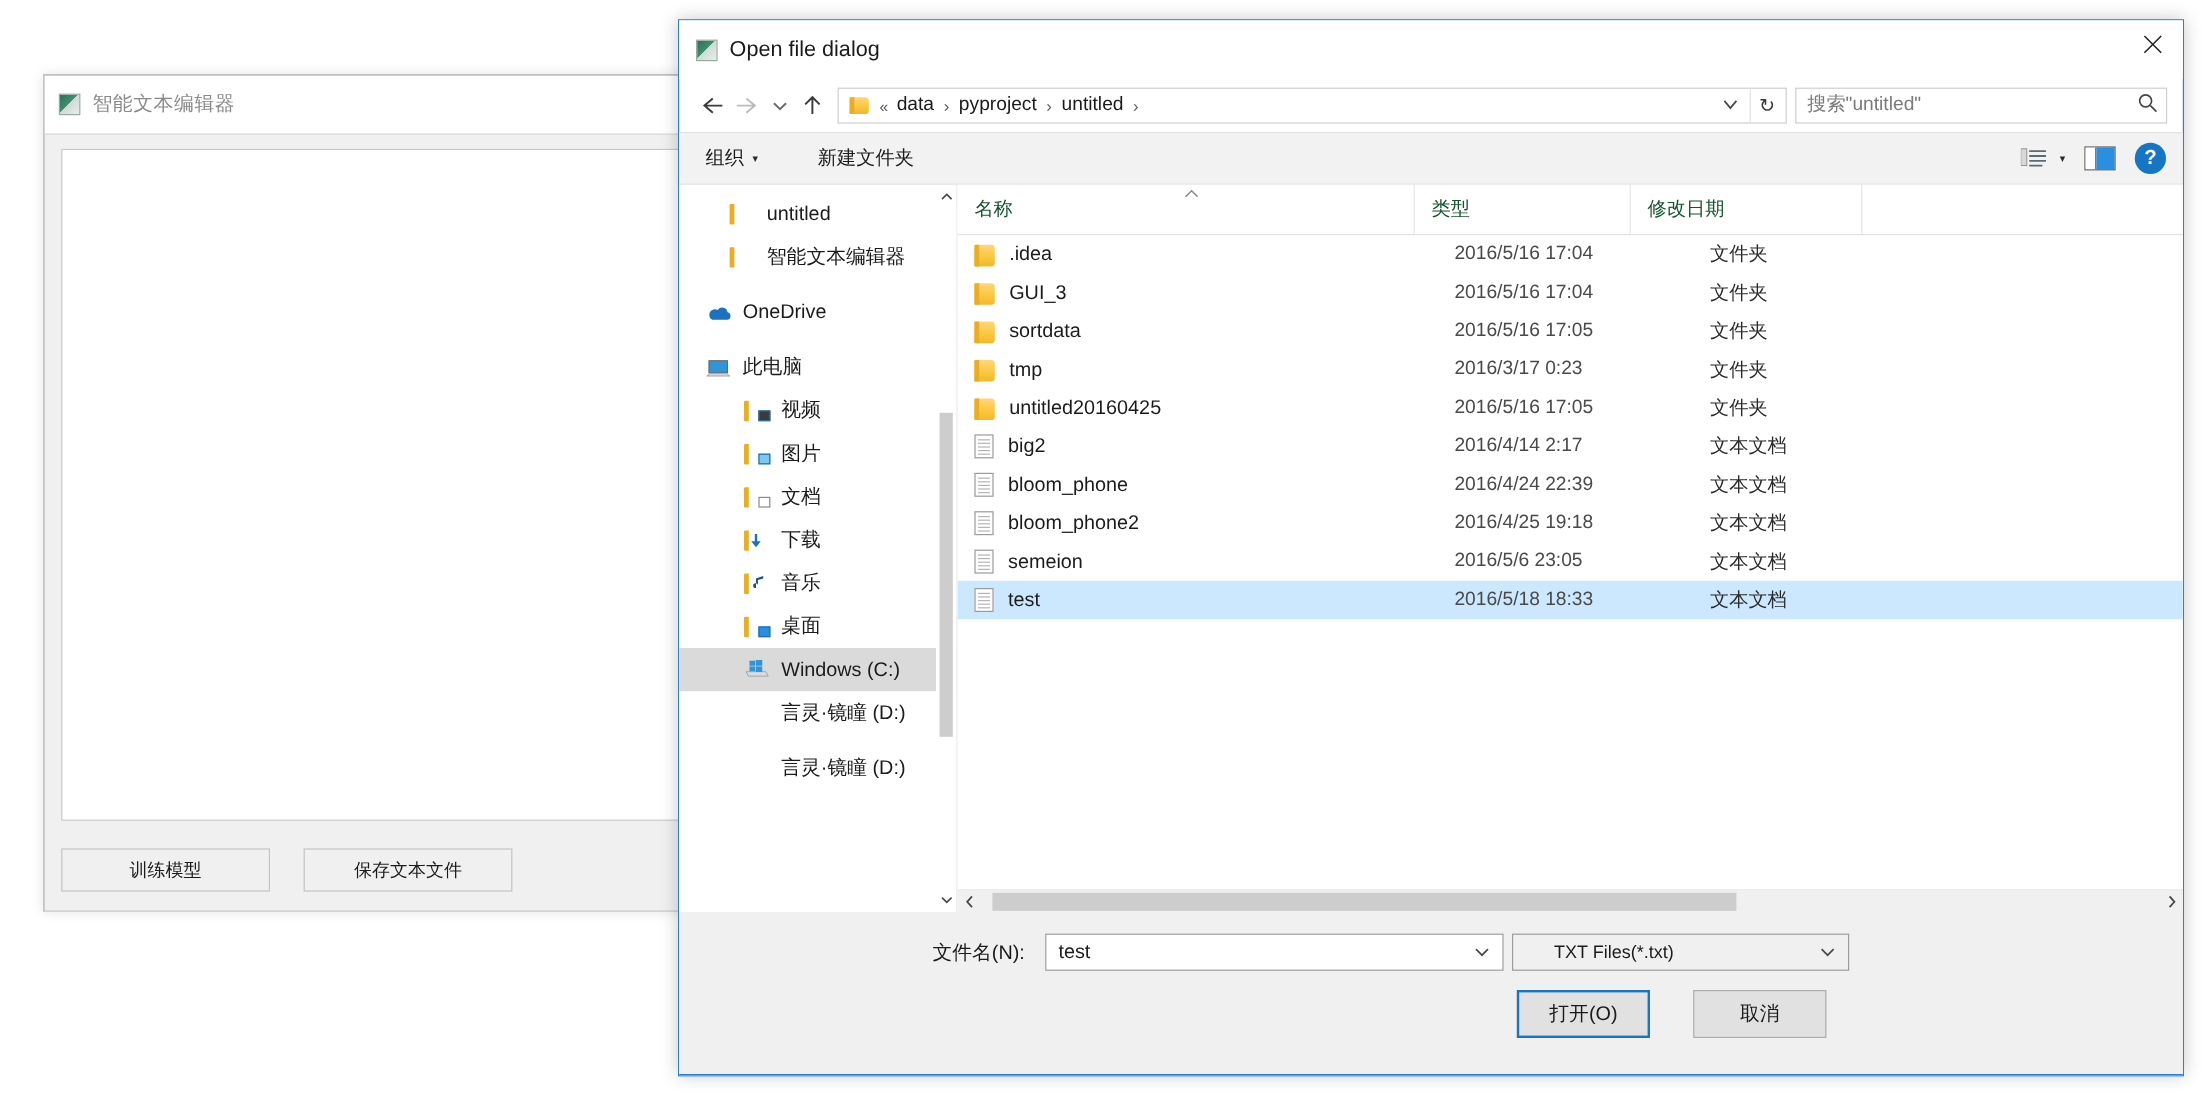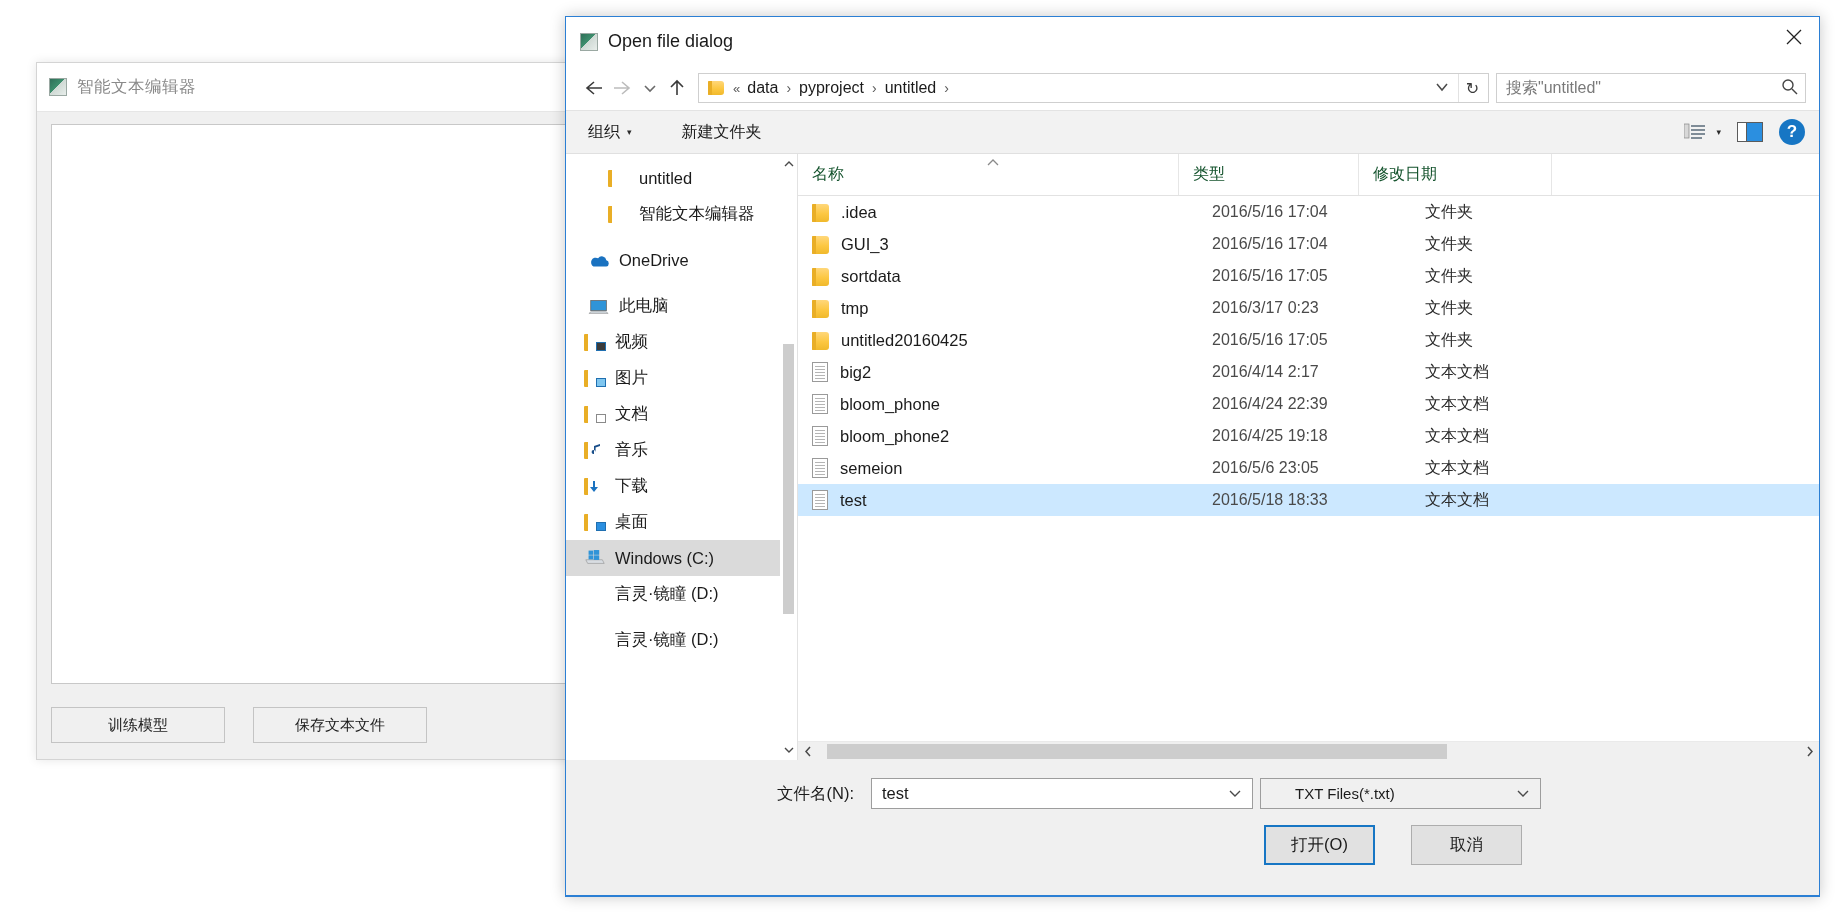--- a/index.html
+++ b/index.html
@@ -146,21 +146,21 @@
     border-right: 1px solid #e2e2e2; position: relative;
     overflow: hidden;
   }
   #sidebar-list { padding-top: 6px; }
   .side-item {
     height: 36px; display: flex; align-items: center; font-size: 16.5px; color: #1b1b1b;
     padding-left: 8px; white-space: nowrap;
   }
   .side-item.sel { background: #dadada; }
   .side-item.depth1 { padding-left: 42px; }
-  .side-item.depth2 { padding-left: 18px; }
+  .side-item.depth2 { padding-left: 54px; }
   .side-item.root { padding-left: 22px; }
   .side-ico { width: 22px; height: 20px; margin-right: 9px; flex: none; position: relative; }
   .ico-folder {
     background: linear-gradient(180deg,#ffd77a 0%, #fcc741 55%, #f0b92c 100%);
     border-radius: 1px 3px 3px 1px; height: 17px; width: 19px; margin-top: 2px;
   }
   .ico-folder:after { content:""; position:absolute; left:0; top:2px; width:4px; height:17px; background:#e9ae26; border-radius:1px 0 0 1px; }
   .ico-folder .tag { position:absolute; right:0px; bottom:1px; width:10px; height:9px; background:#2b8fe0; border:1px solid #1f6fb0; }
   .ico-folder.video .tag { background:#3b3b3b; }
   .ico-folder.pic .tag { background:#7fc6ef; }
@@ -396,35 +396,35 @@
           <div class="side-item depth2">
             <span class="side-ico"><span class="ico-folder pic"><span class="tag"></span></span></span>
             <span>图片</span>
           </div>
           <div class="side-item depth2">
             <span class="side-ico"><span class="ico-folder doc"><span class="tag"></span></span></span>
             <span>文档</span>
           </div>
           <div class="side-item depth2">
             <span class="side-ico">
+              <span class="ico-folder dl"></span>
+              <svg style="position:absolute;left:4px;top:5px" width="12" height="13" viewBox="0 0 12 13">
+                  <path d="M5 0 H7 V6 H10 L6 11 L2 6 H5 Z" fill="#1a72c0"></path>
+                </svg>
+            </span>
+            <span>下载</span>
+          </div>
+          <div class="side-item depth2">
+            <span class="side-ico">
               <span class="ico-folder music"></span>
               <svg style="position:absolute;left:6px;top:4px" width="12" height="14" viewBox="0 0 12 14">
                   <path d="M10 0 L4 2 V10 A2 2 0 1 1 5.6 8.2 V3.4 L10 2.1 Z" fill="#1a4f8a"></path>
                 </svg>
             </span>
             <span>音乐</span>
-          </div>
-          <div class="side-item depth2">
-            <span class="side-ico">
-              <span class="ico-folder dl"></span>
-              <svg style="position:absolute;left:4px;top:5px" width="12" height="13" viewBox="0 0 12 13">
-                  <path d="M5 0 H7 V6 H10 L6 11 L2 6 H5 Z" fill="#1a72c0"></path>
-                </svg>
-            </span>
-            <span>下载</span>
           </div>
           <div class="side-item depth2">
             <span class="side-ico"><span class="ico-folder"><span class="tag"></span></span></span>
             <span>桌面</span>
           </div>
 
           <div class="side-item depth2 sel">
             <span class="side-ico">
               <svg class="ico-winhdd" viewBox="0 0 24 18">
                 <path d="M2 12 H20 L22 16 H4 Z" fill="#d8dde2" stroke="#8a8a8a" stroke-width="0.6"></path>

